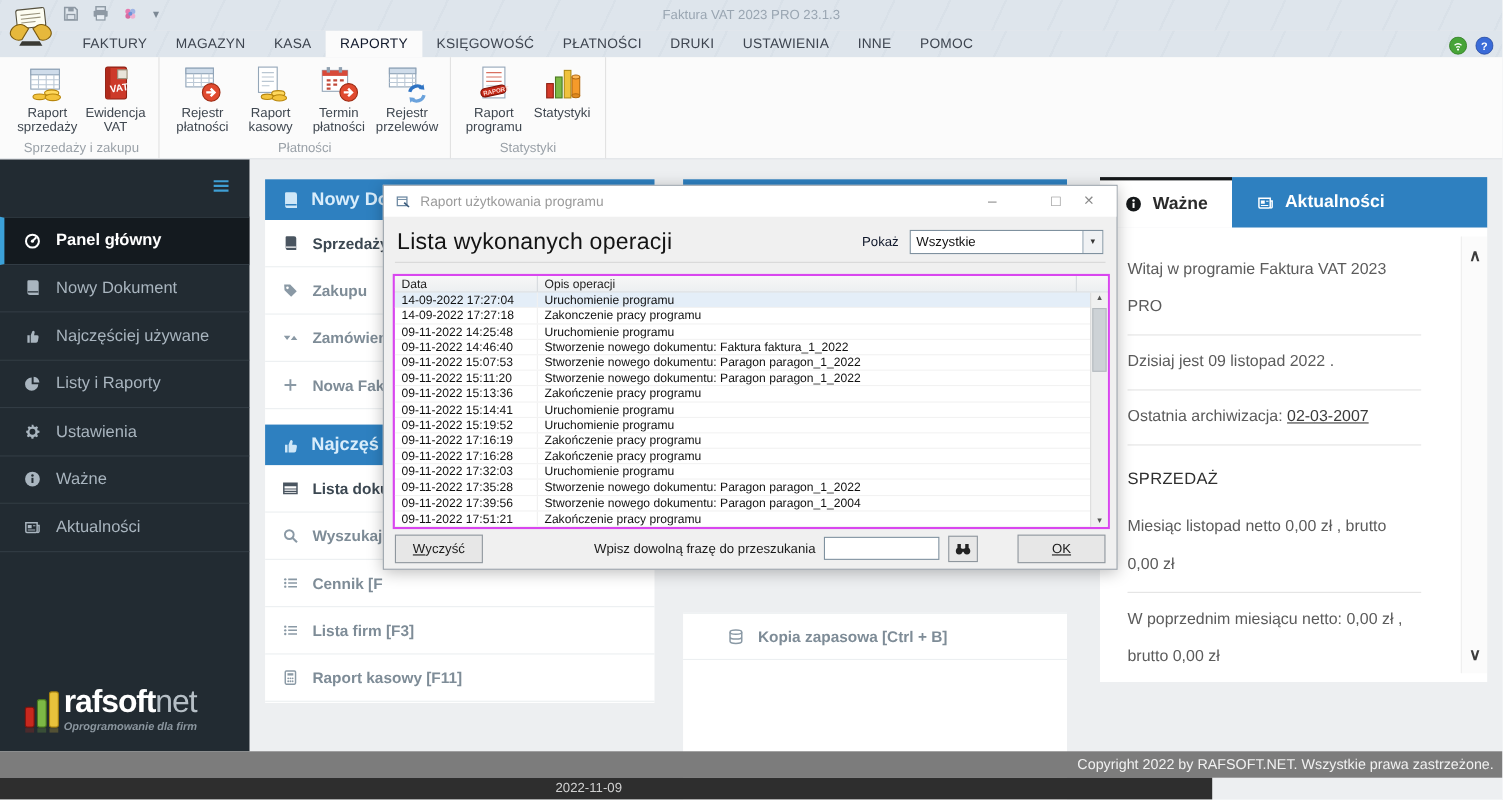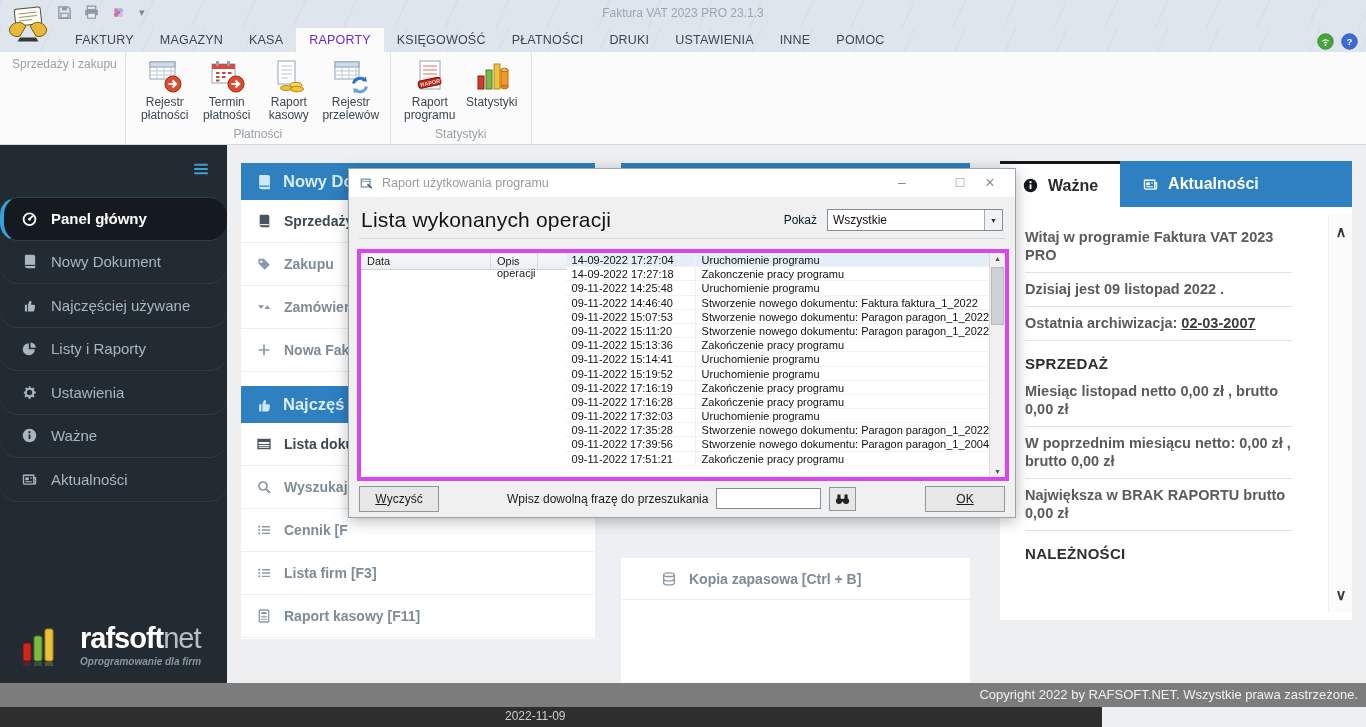--- a/index.html
+++ b/index.html
@@ -8,21 +8,21 @@
   #app { position:relative; width:1366px; height:727px; background:#edeff1; overflow:hidden; }
 
   
   #titlebar { position:absolute; left:0; top:0; width:1366px; height:28px;
     background:#dee5ec;
     background-image:repeating-linear-gradient(115deg, rgba(120,140,160,.05) 0 2px, transparent 2px 46px); }
   #tabrow { position:absolute; left:0; top:28px; width:1366px; height:24px;
     background:#dee5ec; display:flex; align-items:stretch; padding-left:62px;
     background-image:repeating-linear-gradient(115deg, rgba(120,140,160,.05) 0 2px, transparent 2px 46px); }
   .tab { font-size:12.5px; color:#3e4550; display:flex; align-items:center; padding:0 13px; cursor:default; letter-spacing:.2px; }
-  .tab.active { background:#fbfbfb; color:#6d28d9; }
+  .tab.active { background:#fbfbfb; color:#0f172a; }
   #window-title { position:absolute; left:0; right:0; top:6px; text-align:center; font-size:12px; color:#9aa6b2; }
   #qat { position:absolute; left:56px; top:4px; display:flex; gap:10px; align-items:center; }
   .qic { width:17px; height:17px; color:#8e99a4; }
   .qcaret { font-size:11px; color:#7c8894; margin-left:2px; }
   #applogo { position:absolute; left:6px; top:2px; width:44px; height:44px; z-index:5; }
   #helpicons { position:absolute; right:8px; top:33px; display:flex; gap:7px; z-index:4; }
   .hic { width:17px; height:17px; }
 
   
   #ribbon { position:absolute; left:0; top:52px; width:1366px; height:93px; background:#fbfbfb;
@@ -33,25 +33,25 @@
   .ritem svg { width:38px; height:36px; flex:0 0 auto; }
   .rlabel { font-size:12px; line-height:13px; color:#3f4750; text-align:center; margin-top:2px; }
   .rgroup-label { text-align:center; font-size:12px; color:#9aa1a8; height:18px; line-height:16px; }
   .rgroup.g1 { padding-left:12px; }
 
   
   #sidebar { position:absolute; left:0; top:145px; width:227px; height:538px; background:#222b32; }
   #burger { position:absolute; right:16px; top:15px; width:20px; height:18px; color:#3f9fd4; cursor:pointer; }
   #nav { position:absolute; left:0; top:52px; width:227px; }
   .nav-item { height:43.5px; display:flex; align-items:center; gap:13px; padding-left:21px;
-    border-bottom:1px solid #323c44; color:#a9b5bf; font-size:15px; cursor:pointer;border-radius:18px; --hole:#222b32; }
+    border-bottom:1px solid #323c44; color:#a9b5bf; font-size:15px; cursor:pointer; --hole:#222b32; }
   .nav-item:first-child { border-top:1px solid #323c44; }
   .nav-item svg { width:17px; height:17px; flex:0 0 auto; }
   .nav-item.active { background:#141a1f; color:#ffffff; font-weight:bold; border-left:4px solid #3ba0d8; padding-left:17px; --hole:#141a1f; }
-  #brand { position:absolute; left:22px; bottom:16px; display:flex; gap:24px; align-items:flex-end; }
+  #brand { position:absolute; left:22px; bottom:16px; display:flex; gap:2px; align-items:flex-end; }
   #brand-bars { width:34px; height:40px; }
   .brand-text { line-height:1; }
   .brand-line1 { font-size:29px; letter-spacing:-1px; }
   .brand-bold { color:#ffffff; font-weight:bold; }
   .brand-light { color:#b6bfc6; }
   .brand-tag { font-size:10px; font-style:italic; font-weight:bold; color:#8b969f; margin-top:4px; }
 
   
   #main { position:absolute; left:227px; top:145px; width:1139px; height:538px; background:#edeff1; }
   .panel-header { background:#2e80c0; height:37px; display:flex; align-items:center; gap:10px; padding:0 14px;
@@ -76,21 +76,21 @@
   #info-tabs { display:flex; height:46px; }
   .itab { display:flex; align-items:center; gap:9px; font-size:16px; font-weight:bold; padding:0 22px; cursor:pointer; }
   .itab svg { width:17px; height:17px; }
   .itab.active { background:#ffffff; color:#2b2b2b; border-top:3px solid #15181a; flex:0 0 103px; --hole:#fff; }
   .itab.inactive { background:#2e80c0; color:#ffffff; flex:1; --hole:#2e80c0; }
   #info-body { position:relative; background:#ffffff; height:413px; overflow:hidden; }
   #info-scroll { position:absolute; right:0; top:8px; bottom:8px; width:24px; background:#fbfbfb; border-left:1px solid #eee; }
   .chev { position:absolute; left:0; width:24px; text-align:center; font-size:15px; font-weight:bold; color:#3c3c3c; cursor:pointer; }
   .chev.up { top:8px; } .chev.down { bottom:8px; }
   #info-content { padding:14px 60px 0 25px; }
-  .ib { border-bottom:1px solid #e3e3e3; padding:7px 0 8px 0; font-size:14.5px; font-weight:bold; color:#5b5b5b; line-height:18px; }
+  .ib { border-bottom:1px solid #e3e3e3; padding:7px 0 8px 0; font-size:14.5px; font-weight:normal; color:#5b5b5b; line-height:34px; }
   .ib.head { border-bottom:none; padding:14px 0 2px 0; color:#2f2f2f; font-size:15px; letter-spacing:.3px; }
   .ib a { color:#3a3a3a; }
 
   
   #dialog { position:absolute; left:348px; top:168px; width:668px; height:350px; z-index:10;
     background:#f0f0f0; border:1px solid #9aa2aa; box-shadow:0 3px 14px rgba(0,0,0,.28); }
   #dlg-titlebar { height:28px; background:#ffffff; display:flex; align-items:center; padding:0 10px; gap:8px; }
   #dlg-titlebar svg { width:15px; height:15px; }
   #dlg-title { font-size:12.5px; color:#9b9b9b; }
   .dlg-ctl { width:30px; text-align:center; color:#8a8a8a; font-size:14px; cursor:pointer; }
@@ -99,39 +99,39 @@
   #dlg-ctls .sp { width:28px; }
   #dlg-head { display:flex; align-items:center; padding:11px 12px 6px 12px; }
   #dlg-heading { font-size:21px; color:#141414; letter-spacing:.2px; }
   #dlg-filter { margin-left:auto; display:flex; align-items:center; gap:10px; }
   #show-label { font-size:12px; color:#0f172a; }
   #combo { width:176px; height:22px; background:#fff; border:1px solid #7f919f; display:flex; align-items:center; }
   #combo-value { flex:1; font-size:12px; padding-left:5px; color:#111; }
   #combo-btn { width:18px; height:20px; border-left:1px solid #9fb0bd; background:#f0f2f4; font-size:7px; color:#333;
     display:flex; align-items:center; justify-content:center; cursor:pointer; }
   #dlg-sep { height:1px; background:#d8d8d8; margin:0 10px; }
-  #grid { position:absolute; left:8px; top:80px; width:652px; height:232px; background:#ffffff; border:4px solid #d946ef; display:flex; }
+  #grid { position:absolute; left:8px; top:80px; width:652px; height:232px; background:#ffffff; border:2px solid #d946ef; display:flex; flex-direction:column; }
   #grid-head { display:flex; height:17px; background:linear-gradient(#f7f7f7,#eceff1); border-bottom:1px solid #cfd4d8; font-size:11px; color:#222; }
   .gh { padding:2px 0 0 6px; border-right:1px solid #d5dade; }
   .gh.c1 { width:130px; } .gh.c2 { flex:1; } .gh.c3 { width:28px; border-right:none; }
   #grid-body { flex:1; display:flex; }
   #rows { flex:1; }
   .trow { display:flex; height:14.2px; font-size:11px; color:#111; border-bottom:1px solid #f2f2f2; }
   .trow.sel { background:#e4eef8; }
   .td { padding-left:6px; line-height:14px; white-space:nowrap; overflow:hidden; }
   .td.c1 { width:130px; border-right:1px solid #f0f0f0; } .td.c2 { flex:1; }
   #grid-scroll { width:16px; background:#f0f0f0; border-left:1px solid #dcdcdc; position:relative; }
   .garr { position:absolute; left:0; width:15px; text-align:center; font-size:7px; color:#555; }
   .garr.up { top:2px; } .garr.down { bottom:2px; }
   #gthumb { position:absolute; left:1px; top:14px; width:13px; height:58px; background:#cdd2d6; border:1px solid #b5babf; }
   #dlg-footer { position:absolute; left:0; bottom:0; width:100%; height:37px; display:flex; align-items:center; padding:0 10px; gap:8px; }
   .wbtn { height:26px; background:#e7e7e7; border:1px solid #8f979e; font-size:12px; color:#1a1a1a;
     display:flex; align-items:center; justify-content:center; cursor:pointer; }
   #btn-clear { width:80px; }
-  #search-label { margin-left:60px; font-size:12px; color:#1a1a1a; }
+  #search-label { margin-left:93px; font-size:12px; color:#1a1a1a; }
   #search-input { width:105px; height:21px; border:1px solid #7f919f; background:#fff; font-size:12px; padding:0 4px; }
   #btn-find { width:27px; height:24px; color:#222; }
   #btn-find svg { width:17px; height:17px; }
   #btn-ok { width:80px; margin-left:auto; }
   #btn-ok span, #btn-clear u { text-decoration:underline; }
   #btn-ok { text-decoration:underline; }
 
   
   #copybar { position:absolute; left:0; top:683px; width:1366px; height:24px; background:#7c7c7c;
     color:#f1f1f1; font-size:13px; line-height:24px; text-align:right; padding-right:8px; }
@@ -386,41 +386,55 @@
     <svg class="hic">
         <use href="#i-wifi"></use>
       </svg>
     <svg class="hic">
         <use href="#i-help"></use>
       </svg>
   </div>
 
   <div id="ribbon">
     <div class="rgroup g1">
+      <div class="rgroup-items">
+        <div class="ritem">
+          <svg>
+              <use href="#ric-table-coins"></use>
+            </svg>
+          <div class="rlabel">Raport sprzedaży</div>
+        </div>
+        <div class="ritem">
+          <svg>
+              <use href="#ric-vat"></use>
+            </svg>
+          <div class="rlabel">Ewidencja VAT</div>
+        </div>
+      </div>
       <div class="rgroup-label">Sprzedaży i zakupu</div>
     </div>
     <div class="rgroup">
       <div class="rgroup-items">
         <div class="ritem">
           <svg>
               <use href="#ric-table-arrow"></use>
             </svg>
           <div class="rlabel">Rejestr płatności</div>
         </div>
         <div class="ritem">
           <svg>
+              <use href="#ric-doc-coins"></use>
+            </svg>
+          <div class="rlabel">Raport kasowy</div>
+        </div>
+        <div class="ritem">
+          <svg>
               <use href="#ric-cal-arrow"></use>
             </svg>
           <div class="rlabel">Termin płatności</div>
-        </div>
-        <div class="ritem">
-          <svg>
-              <use href="#ric-doc-coins"></use>
-            </svg>
-          <div class="rlabel">Raport kasowy</div>
         </div>
         <div class="ritem">
           <svg>
               <use href="#ric-table-refresh"></use>
             </svg>
           <div class="rlabel">Rejestr przelewów</div>
         </div>
       </div>
       <div class="rgroup-label">Płatności</div>
     </div>

